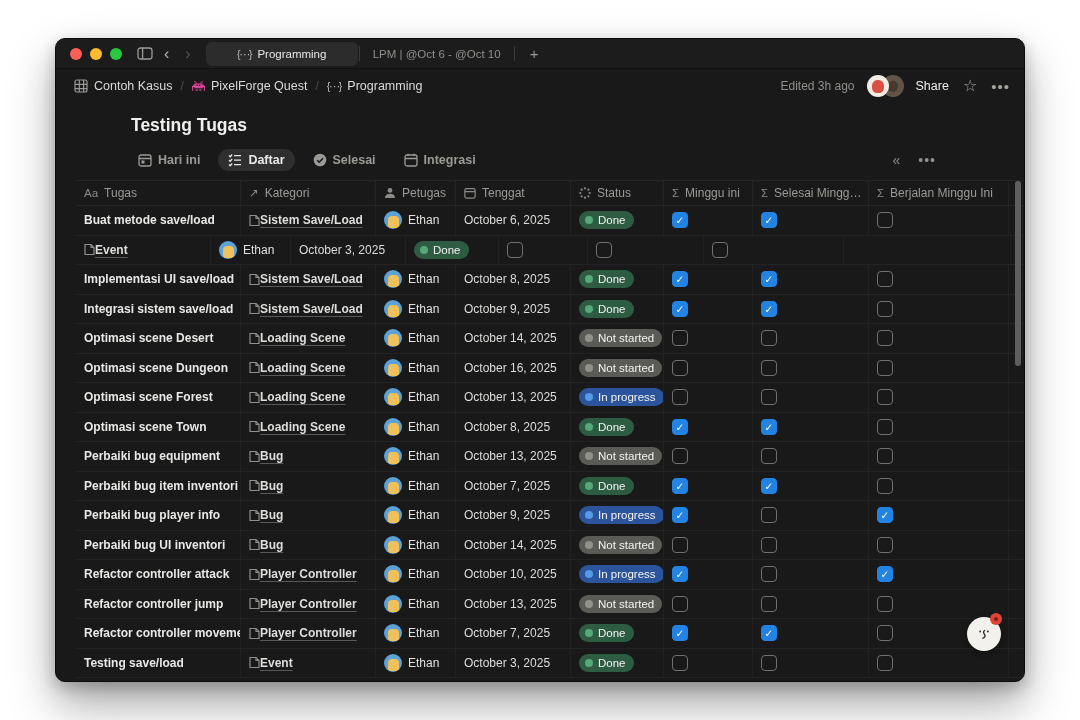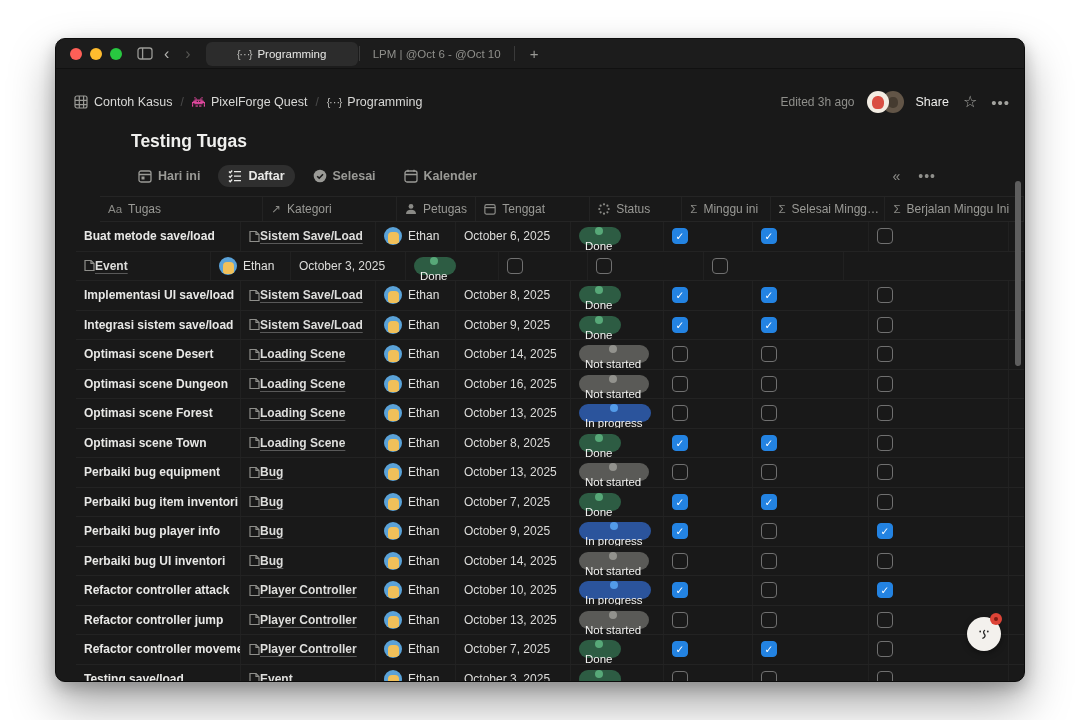--- a/index.html
+++ b/index.html
@@ -22,21 +22,21 @@
   .nav.back{ color:#b3b3b0; } .nav.fwd{ color:#555552; }
   .btab { height:24px; display:flex; align-items:center; justify-content:center; gap:6px;
     font-size:11.5px; border-radius:6px; }
   .btab.active { width:152px; margin-left:10px; background:#2c2c2c; color:#e6e6e4; }
   .btab.inactive { width:152px; color:#8f8f8b; }
   .tab-sep { width:1px; height:15px; background:#3a3a3a; margin:0 1px; }
   .braces { font-size:10.5px; color:#bdbdba; letter-spacing:-1px; }
   .newtab { margin-left:8px; font-size:15px; color:#9a9a96; padding:0 6px; }
 
   
-  .topbar { height:34px; display:flex; padding:0 14px;margin-top:16px; }
+  .topbar { height:34px; display:flex; padding:0 14px; }
   .crumbs { display:flex; align-items:center; }
   .crumb { display:flex; align-items:center; gap:6px; font-size:12.5px; color:#d9d9d7;
     padding:2px 4px; border-radius:4px; }
   .crumb-sep { color:#4c4c4c; font-size:12px; margin:0 4px; }
   .top-right { margin-left:auto; display:flex; align-items:center; }
   .edited { color:#8f8f8b; font-size:12px; margin-right:12px; }
   .avatars { display:flex; margin-right:12px; }
   .av { width:22px; height:22px; border-radius:50%; display:flex; align-items:center;
     justify-content:center; }
   .av1 { background:#f3ede3; z-index:2; }
@@ -51,42 +51,42 @@
   .page-title { margin:12px 0 0 75px; font-size:17.5px; font-weight:700; color:#f0f0ee; }
   .views { display:flex; align-items:center; margin-top:13px; padding:0 88px 0 72px; }
   .vtab { display:flex; align-items:center; gap:6px; font-size:12.5px; font-weight:600;
     color:#9a9a96; padding:4px 10px; border-radius:14px; margin-right:8px; }
   .vtab.active { background:#2f2f2f; color:#e9e9e7; }
   .views-right { margin-left:auto; display:flex; align-items:center; gap:18px; color:#8f8f8b; }
   .collapse-glyph { font-size:14px; } .vmore { font-size:14px; letter-spacing:1px; }
 
   
   .table { margin-top:9px; padding-left:20px; }
-  .thead { display:flex; height:26px; border-top:1px solid #252525; border-bottom:1px solid #252525;margin-left:24px; }
+  .thead { display:flex; height:26px; border-top:1px solid #252525; border-bottom:1px solid #252525; }
   .th { display:flex; align-items:center; gap:6px; font-size:12px; color:#9a9a96;
     padding:0 8px; border-right:1px solid #232323; white-space:nowrap; overflow:hidden; }
   .th .picon { display:flex; align-items:center; color:#8a8a86; }
   .th .tglyph { font-size:11.5px; color:#8a8a86; }
   .c0{width:165px;} .c1{width:135px;} .c2{width:80px;} .c3{width:115px;}
   .c4{width:93px;} .c5{width:89px;} .c6{width:116px;} .c7{width:140px;}
   .row { display:flex; height:29.5px; border-bottom:1px solid #232323; }
   .cell { display:flex; align-items:center; padding:0 8px; border-right:1px solid #212121;
     white-space:nowrap; overflow:hidden; }
   .task-title { font-size:12px; font-weight:600; color:#e8e8e6; }
   .cat { display:flex; align-items:center; }
   .cat-label { font-size:12px; font-weight:600; color:#dededc; text-decoration:underline;
     text-decoration-color:rgba(255,255,255,.28); text-underline-offset:2.5px; text-decoration-thickness:1px; }
   .page-ic { display:flex; align-items:center; color:#8f8f8b; }
   .mini-av { width:18px; height:18px; border-radius:50%; background:#5aa2d8; display:flex;
     align-items:flex-end; justify-content:center; overflow:hidden; margin-right:6px; }
   .mini-face { width:11px; height:12px; background:#f0c05a; border-radius:4px 4px 3px 3px; margin-bottom:1px; }
   .assignee-name { font-size:12px; color:#e0e0de; font-weight:500;text-align:center; }
   .due-date { font-size:12px; color:#dcdcda; }
   .pill { display:inline-flex; align-items:center; gap:5px; height:18px; padding:0 8px 0 6px;
-    border-radius:10px; font-size:11.5px; font-weight:500; color:#f2f2f0;flex-direction:column; }
+    border-radius:10px; font-size:11.5px; font-weight:500; color:#f2f2f0; }
   .dot { width:8px; height:8px; border-radius:50%; flex:none; }
   .checkbox { width:16px; height:16px; border:1.5px solid #707070; border-radius:4px;
     display:flex; align-items:center; justify-content:center; font-size:10.5px; font-weight:700;
     color:#fff; line-height:1; background:transparent; }
   .checkbox.checked { background:#2383e2; border-color:#2383e2; }
 
   
   .vscroll { position:absolute; right:3px; top:142px; width:6px; height:185px;
     background:#5e5e5e; border-radius:3px; }
   .ai-btn { position:absolute; right:23px; bottom:30px; width:34px; height:34px;
@@ -213,21 +213,21 @@
       </svg>
       <span>Selesai</span>
     </span>
     <span class="vtab">
       <svg width="14" height="14" viewBox="0 0 14 14" fill="none" stroke="#9a9a96" stroke-width="1.3">
         <rect x="1" y="2" width="12" height="11" rx="2"></rect>
           <line x1="1" y1="5.5" x2="13" y2="5.5"></line>
         <line x1="4" y1="0.8" x2="4" y2="3"></line>
           <line x1="10" y1="0.8" x2="10" y2="3"></line>
       </svg>
-      <span>Kalender</span>
+      <span>Integrasi</span>
     </span>
     <span class="views-right">
       <span class="collapse-glyph">«</span>
       <span class="vmore">•••</span>
     </span>
   </div>
 
   <div class="table">
     <div class="thead">
       <div class="th c0">

